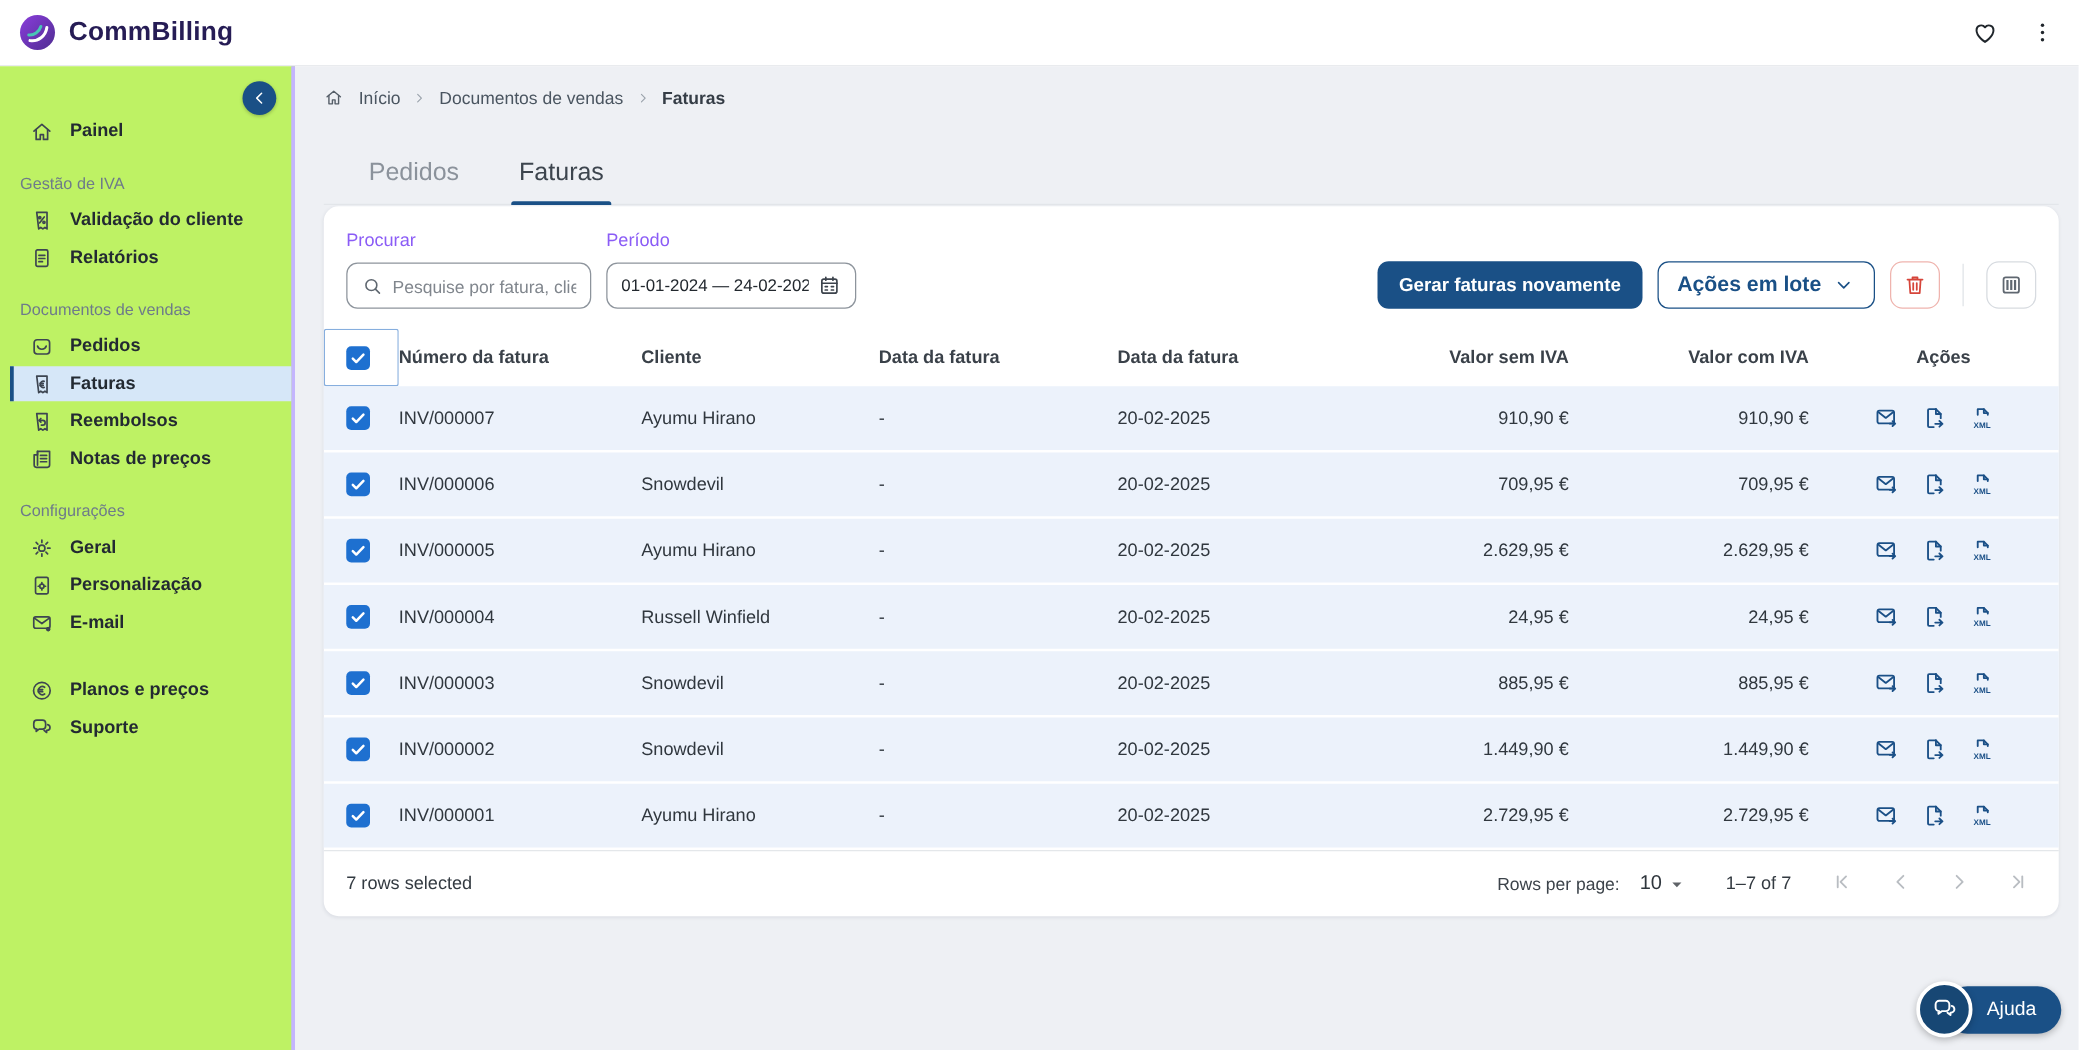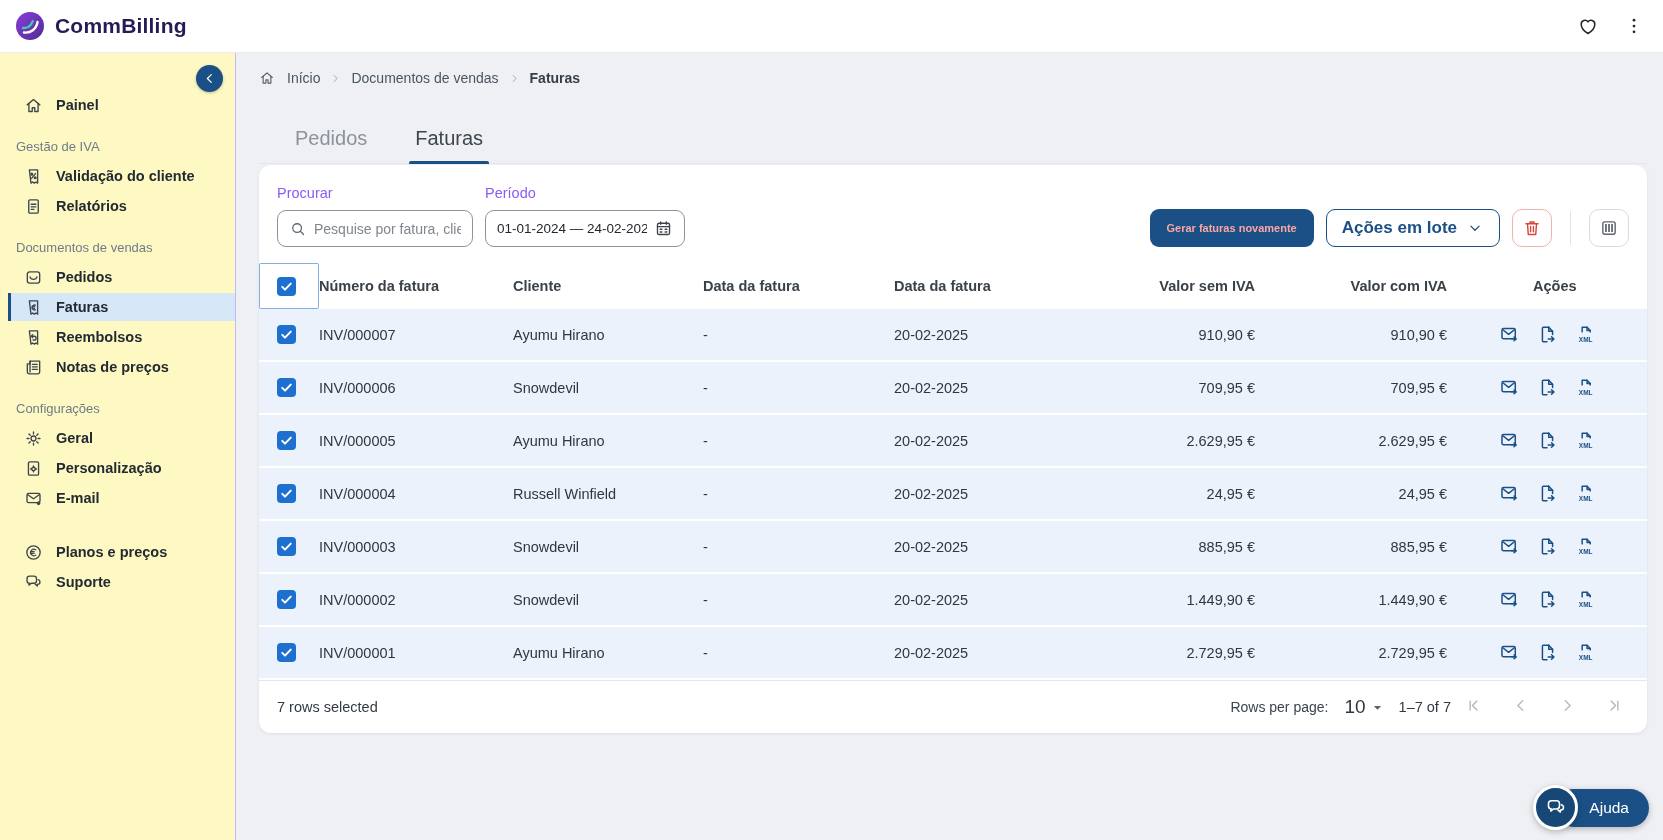--- a/index.html
+++ b/index.html
@@ -14,21 +14,21 @@
   .brand { display:flex; align-items:center; gap:9px; }
   .brand .icon { width:32px; height:32px; }
   .brand-text { font-size:21px; letter-spacing:.2px; color:#261c55; }
   .brand-text .b1 { font-weight:700; }
   .brand-text .b2 { font-weight:800; }
   .topbar-right { margin-left:auto; display:flex; align-items:center; gap:24px; }
   .topbar-right .icon { width:22px; height:22px; color:#20262c; cursor:pointer; }
 
   
   .app { display:flex; height:787px; }
-  .sidebar { width:236px; flex:none; background:#fef9c3; border-right:1px solid #c4b5fd; position:relative; padding-top:36px; }
+  .sidebar { width:236px; flex:none; background:#bef264; border-right:3px solid #c4b5fd; position:relative; padding-top:36px; }
   .collapse-btn { position:absolute; top:12px; right:12px; width:27px; height:27px; border-radius:50%; background:#1a5086; color:#fff; display:flex; align-items:center; justify-content:center; box-shadow:0 1px 3px rgba(0,0,0,.25); }
   .collapse-btn .icon { width:17px; height:17px; }
 
   .nav-item { display:flex; align-items:center; gap:13px; height:28px; padding-left:24px; margin:2px 0; font-size:14.5px; font-weight:600; color:#232a32; cursor:pointer; }
   .nav-item .icon { width:19px; height:19px; color:#3d4551; }
   .nav-item.active { background:#d6e7f8; margin-left:8px; padding-left:13px; border-left:3px solid #1a5086; }
   .nav-section { padding:0 16px; margin:20px 0 8px; font-size:13px; color:#6e7b8a; }
   .nav-gap { height:22px; }
   .sidebar-nav > .nav-gap:first-child { height:0; }
 
@@ -56,21 +56,21 @@
   .inputbox { height:37px; border:1px solid #8d949c; border-radius:9px; display:flex; align-items:center; gap:7px; padding:0 11px; background:#fff; }
   .inputbox.search { width:196px; }
   .inputbox.period { width:200px; cursor:pointer; }
   .inputbox .icon { width:18px; height:18px; color:#5f6770; }
   .inputbox input { border:0; outline:0; font:inherit; font-size:14px; width:100%; color:#33393f; }
   .inputbox input::placeholder { color:#80868d; }
   .period-text { font-size:13.5px; color:#22282e; white-space:nowrap; overflow:hidden; flex:1; }
   .inputbox .cal { margin-left:auto; width:19px; height:19px; color:#3c434c; }
 
   .filter-actions { margin-left:auto; display:flex; align-items:center; gap:12px; }
-  .btn-primary { height:38px; padding:0 17px; border-radius:9px; background:#1a5086; color:#fca5a5; font-size:11px; font-weight:700; }
+  .btn-primary { height:38px; padding:0 17px; border-radius:9px; background:#1a5086; color:#ffffff; font-size:15px; font-weight:700; }
   .btn-outline { height:38px; padding:0 15px; border-radius:9px; border:1px solid #1a5086; color:#1a5086; font-size:17px; font-weight:700; display:flex; align-items:center; gap:9px; background:#fff; }
   .btn-outline .icon { width:18px; height:18px; }
   .btn-sq { width:40px; height:38px; border-radius:10px; display:flex; align-items:center; justify-content:center; background:#fff; }
   .btn-sq.danger { border:1px solid #efb4ae; color:#d6453a; }
   .btn-sq.plain { border:1px solid #d7dbe0; color:#5f6770; }
   .btn-sq .icon { width:20px; height:20px; }
   .vdiv { width:1px; height:34px; background:#dfe3e8; margin:0 6px; }
 
   
   .thead, .trow { display:grid; grid-template-columns:60px 194px 190px 191px 200px 161px 192px 1fr; align-items:center; }
@@ -82,24 +82,24 @@
   .thead .c-check { box-shadow:inset 0 0 0 1px #86aede; border-radius:2px; }
   .c-act-h { padding-left:86px; }
   .c-act { padding-left:52px; gap:17px; }
   .row-action { width:21px; height:21px; color:#1b5087; display:inline-flex; }
   .row-action svg { width:100%; height:100%; }
   .cbx { width:19px; height:19px; border-radius:4px; background:#1e70d0; display:flex; align-items:center; justify-content:center; cursor:pointer; }
   .cbx svg { width:15px; height:15px; }
 
   
   .tfoot { height:53px; border-top:1px solid #e4e7ea; display:flex; align-items:center; padding:0 22px 0 18px; font-size:14.5px; color:#333a41; }
-  .tfoot-right { margin-left:auto; display:flex; align-items:center; gap:12px; }
+  .tfoot-right { margin-left:auto; display:flex; align-items:center; gap:30px; }
   .rpp { display:flex; align-items:center; gap:16px; }
   .rpp-label { font-size:14px; color:#3c434a; }
-  .rpp-select { display:flex; align-items:center; gap:2px; font-size:19px; color:#2f363d; }
+  .rpp-select { display:flex; align-items:center; gap:2px; font-size:16px; color:#2f363d; }
   .rpp-select .icon { width:19px; height:19px; color:#5f6368; }
   .pager { display:flex; align-items:center; gap:26px; }
   .pager .icon { width:21px; height:21px; color:#b9bdc2; }
 
   
   .help-fab { position:absolute; bottom:10px; right:14px; height:45px; display:flex; align-items:center; }
   .help-pill { height:38px; background:#1a5086; border-radius:20px; padding:0 20px 0 34px; margin-left:22px; display:flex; align-items:center; color:#fff; font-size:15.5px; box-shadow:0 2px 6px rgba(0,0,0,.25); }
   .help-circle { position:absolute; left:0; top:0; width:45px; height:45px; border-radius:50%; background:#174774; border:3px solid #fff; display:flex; align-items:center; justify-content:center; box-shadow:0 2px 6px rgba(0,0,0,.25); }
   .help-circle .icon { width:22px; height:22px; color:#fff; }
 </style>

